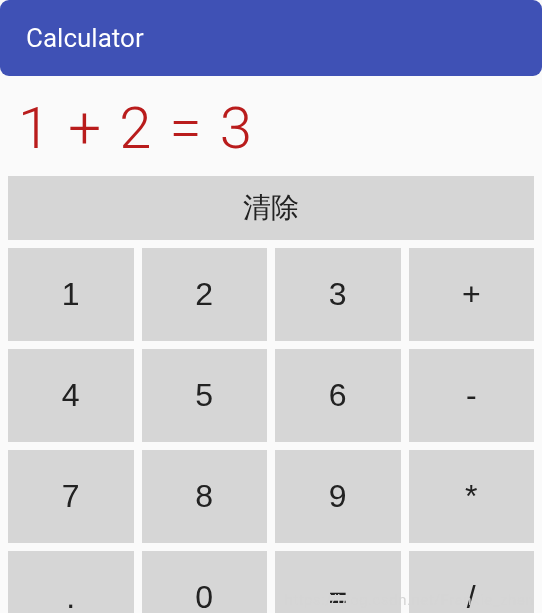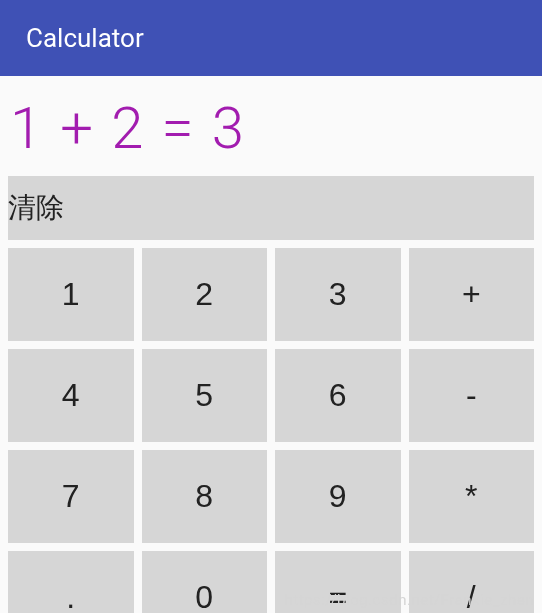--- a/index.html
+++ b/index.html
@@ -17,42 +17,43 @@
     }
     .app-bar {
       background: #3f51b5;
       color: #fff;
       height: 76px;
       display: flex;
       align-items: center;
       padding: 0 26px;
       font-size: 26px;
       font-weight: 400;
+      border-radius: 9px;
     }
     .display {
-      padding: 18px 10px 14px 10px;
+      padding: 18px 10px 14px 18px;
       font-size: 58px;
-      color: #a21caf;
+      color: #b91c1c;
       font-weight: 300;
       letter-spacing: 2px;
     }
     .keypad {
       padding: 0 8px;
     }
     .clear-btn {
       width: 100%;
       height: 64px;
       background: #d6d6d6;
       border: none;
       font-size: 28px;
       color: #222;
       cursor: pointer;
       display: flex;
       align-items: center;
-      justify-content: flex-start;
+      justify-content: center;
     }
     .button-grid {
       display: grid;
       grid-template-columns: repeat(4, 1fr);
       grid-template-rows: repeat(4, 1fr);
       gap: 8px;
       margin-top: 8px;
     }
     .calc-btn {
       height: 93px;

